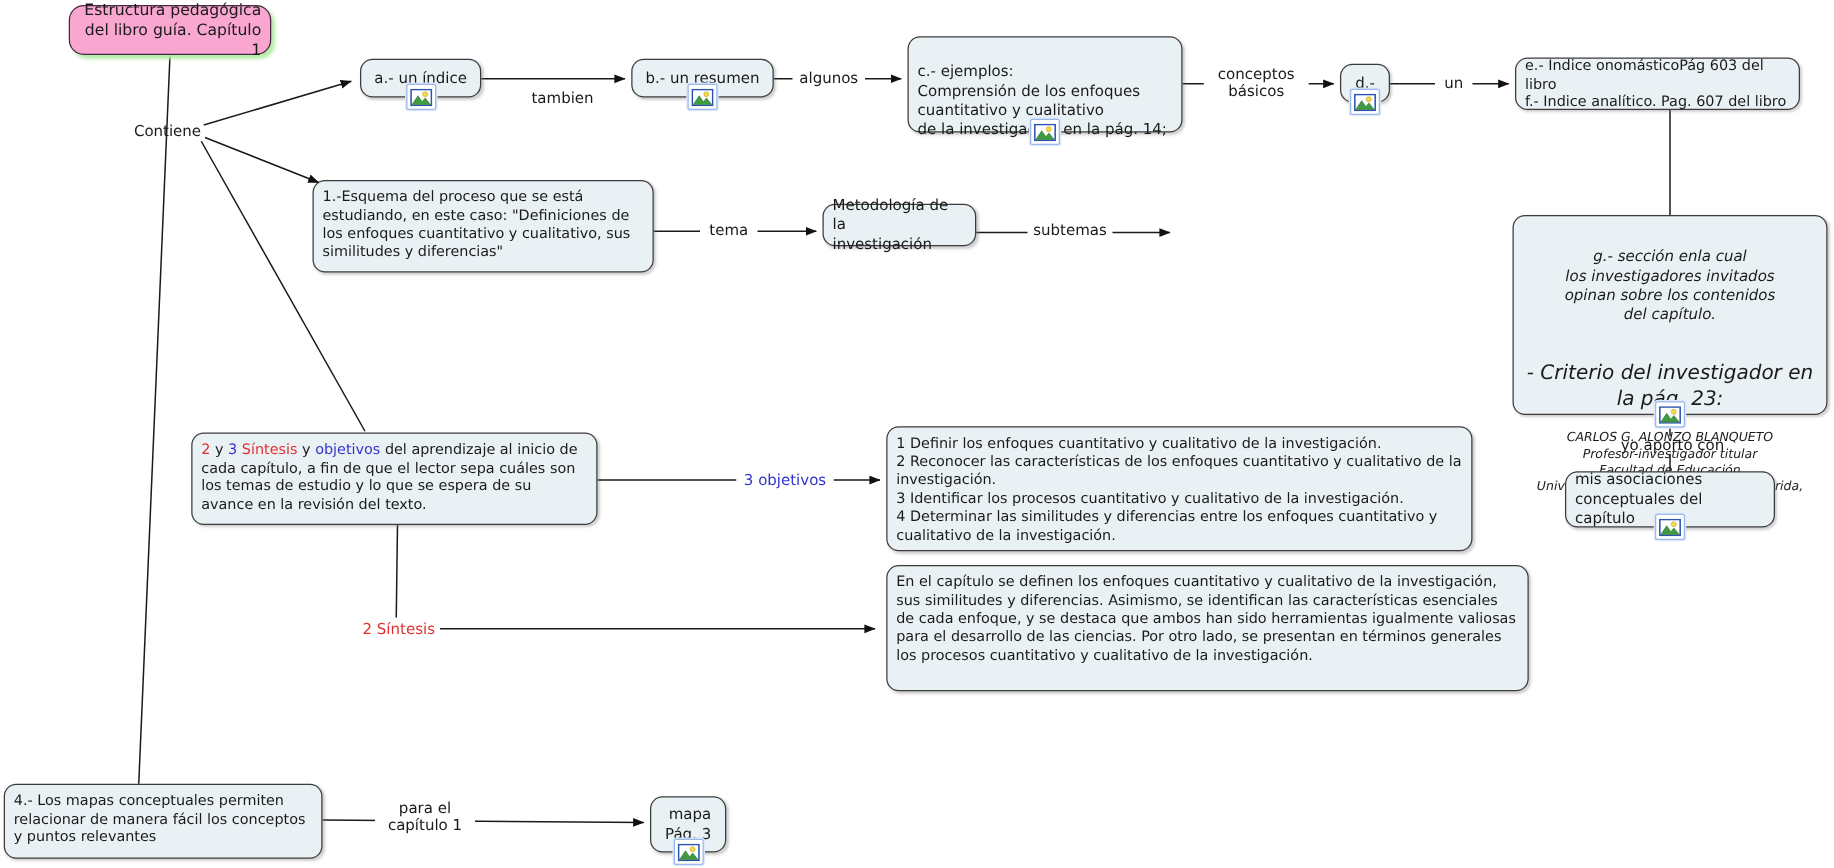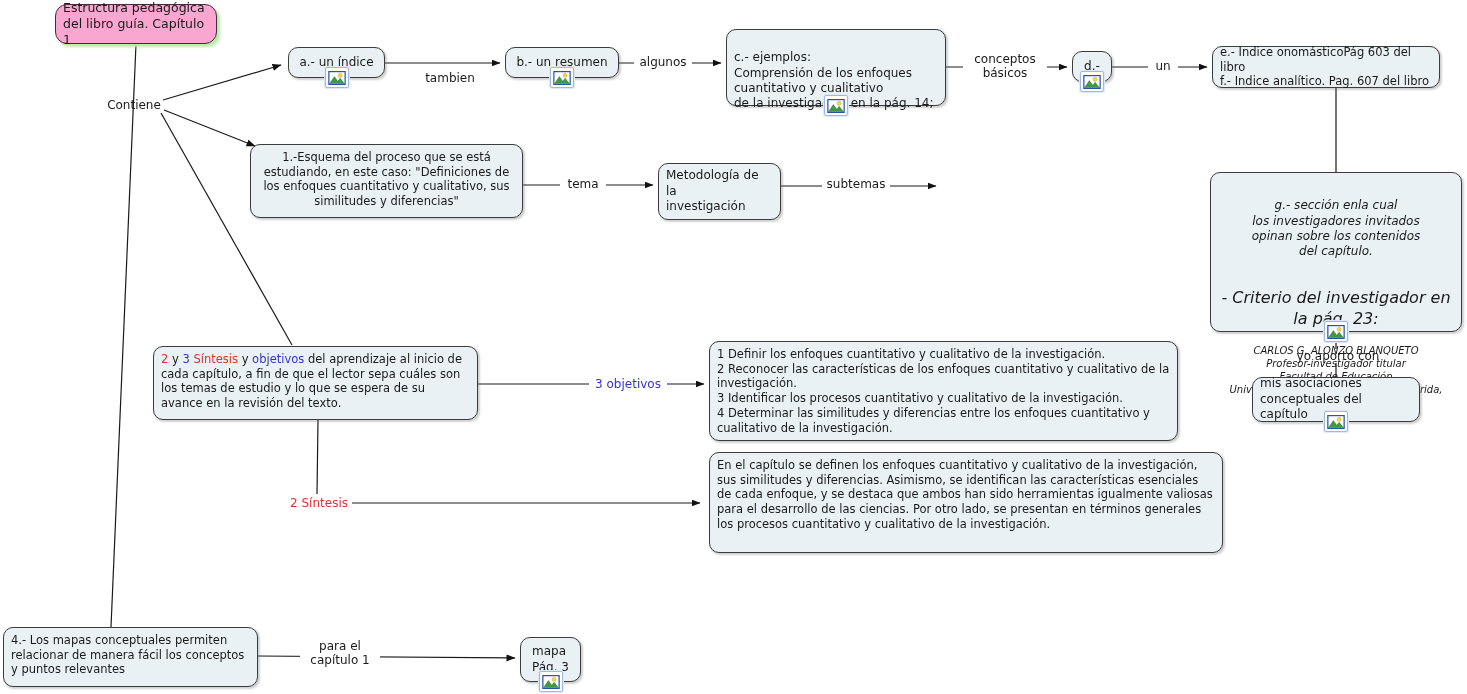--- a/index.html
+++ b/index.html
@@ -7,21 +7,21 @@
   #stage{position:relative;width:1467px;height:694px;background:#ffffff;overflow:hidden;}
   #wires{position:absolute;left:0;top:0;z-index:1;}
 
   .node{
     position:absolute;z-index:3;box-sizing:border-box;
     background:#eaf1f4;border:1px solid #3c3c3c;border-radius:10px;
     padding:5px 7px;font-size:12px;line-height:1.28;
     box-shadow:1.5px 1.5px 2px rgba(120,120,120,.35);
     white-space:pre-line;
   }
-  .node.center{display:flex;align-items:center;justify-content:center;text-align:left;}
+  .node.center{display:flex;align-items:center;justify-content:center;text-align:right;}
   .node.small{font-size:11.5px;white-space:normal;}
   .node.root{
     background:#f9a6d0;border:1px solid #4a2742;border-radius:12px;
     box-shadow:3px 3px 3px #b5edaa;font-size:12.5px;
   }
   .edge-label{
     position:absolute;z-index:2;font-size:12px;line-height:1.2;
     background:#ffffff;padding:0 2px;text-align:center;white-space:pre-line;
   }
   .edge-label.no-bg{background:transparent;}
@@ -169,23 +169,23 @@
 conceptuales del capítulo</span>
     <span class="attach">
       <svg width="18" height="14" viewBox="0 0 20 16">
           <rect x="0.7" y="0.7" width="18.6" height="14.6" fill="#ffffff" stroke="#2a52b0" stroke-width="1.4"></rect>
           <circle cx="13.5" cy="5" r="2.3" fill="#f2da4e" stroke="#c9a92c" stroke-width="0.6"></circle>
           <path d="M1.6 14.4 L7 6.4 L10.8 11.8 L13.6 8.4 L18.4 14.4 Z" fill="#3f9b3f" stroke="#2a6b2a" stroke-width="0.5"></path>
         </svg>
     </span>
   </div>
 
-  <div class="node small" style="left:250px;top:144px;width:273px;height:74px;text-align:center;">1.-Esquema del proceso que se está estudiando, en este caso: "Definiciones de los enfoques cuantitativo y cualitativo, sus similitudes y diferencias"</div>
-
-  <div class="node" style="left:658px;top:163px;width:123px;height:57px;display:flex;align-items:center;">
+  <div class="node small" style="left:250px;top:144px;width:273px;height:74px;">1.-Esquema del proceso que se está estudiando, en este caso: "Definiciones de los enfoques cuantitativo y cualitativo, sus similitudes y diferencias"</div>
+
+  <div class="node" style="left:658px;top:163px;width:123px;height:34px;display:flex;align-items:center;">
     <span style="white-space:pre-line;">Metodología de la
 investigación</span>
   </div>
 
 
   <div class="node small" style="left:153px;top:346px;width:325px;height:74px;"><span class="c-red">2</span><span> y </span><span class="c-blue">3</span><span class="c-red">  Síntesis</span><span> y </span><span class="c-blue">objetivos</span><span> del aprendizaje al inicio de cada capítulo, a fin de que el lector sepa cuáles son los temas de estudio y lo que se espera de su avance en la revisión del texto.</span></div>
 
   <div class="node small objectives" style="left:709px;top:341px;width:469px;height:100px;">
       <div class="list-row">1 Definir los enfoques cuantitativo y cualitativo de la investigación.</div>
       <div class="list-row">2 Reconocer las características de los enfoques cuantitativo y cualitativo de la investigación.</div>

